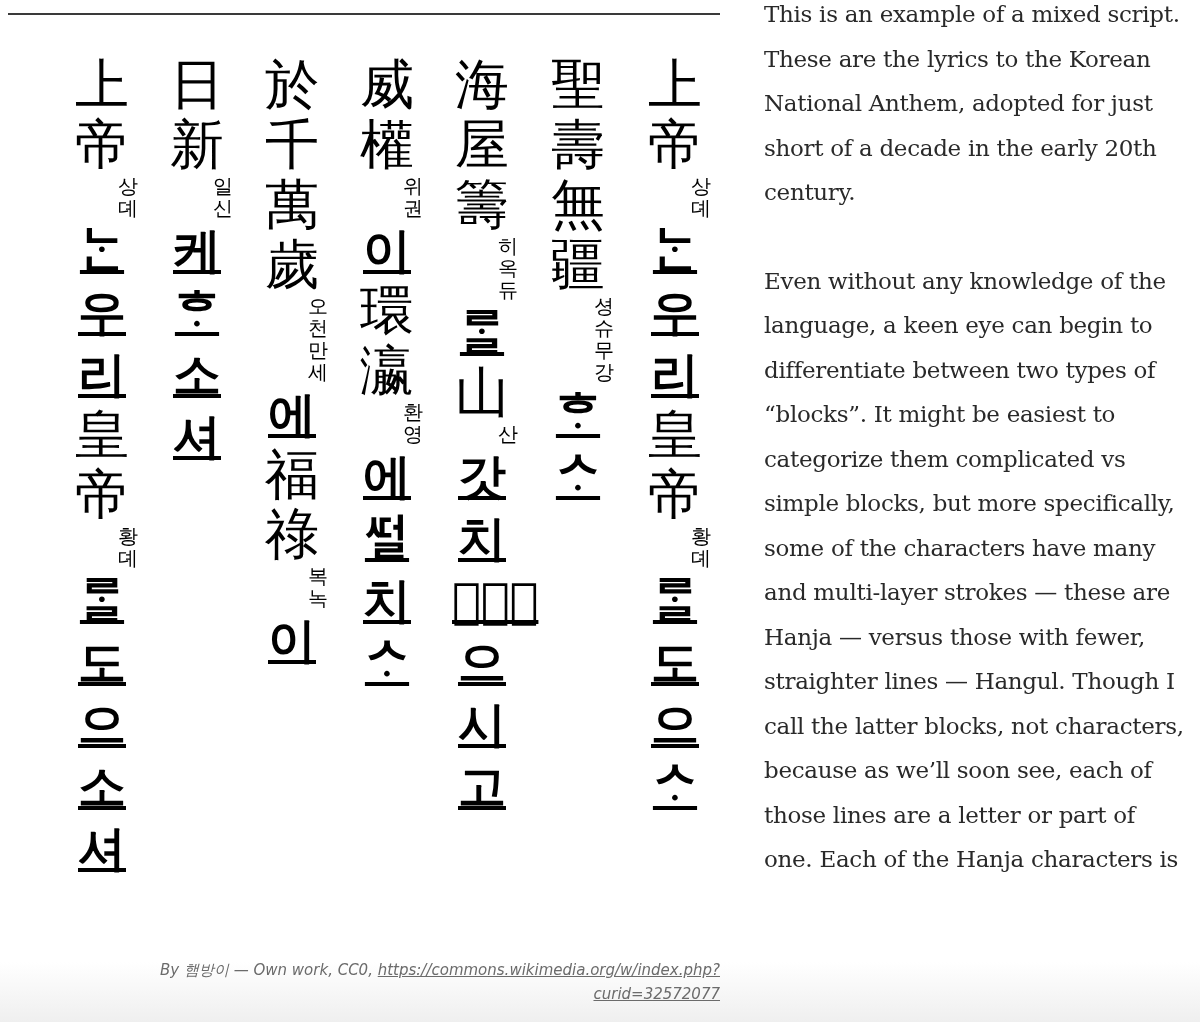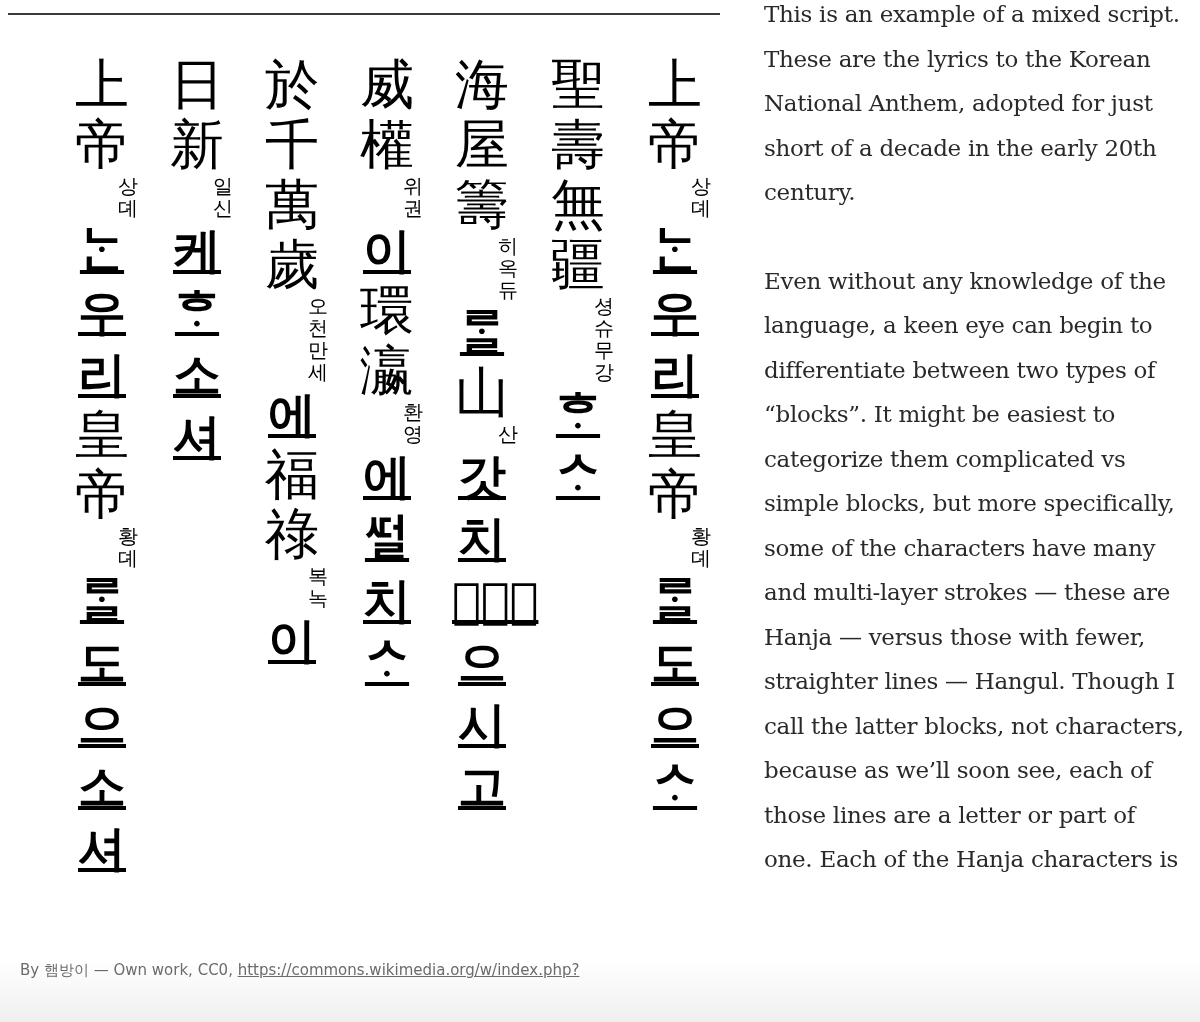--- a/index.html
+++ b/index.html
@@ -80,22 +80,23 @@
     }
     .caption {
       position: absolute;
       left: 20px;
       top: 958px;
       width: 700px;
       font-family: "DejaVu Sans", sans-serif;
       font-size: 15px;
       line-height: 24px;
       color: #6b6b6b;
-      text-align: left;
+      text-align: right;
       z-index: 6;
+      font-style: italic;
     }
     .caption a {
       color: #6b6b6b;
       text-decoration: underline;
     }
     .caption .url-line2 {
       display: block;
     }
     
     .article-text {
@@ -220,21 +221,21 @@
         <div class="gloss">황</div>
         <div class="gloss">뎨</div>
         <div class="glyph hangul">ᄅᆞᆯ</div>
         <div class="glyph hangul">도</div>
         <div class="glyph hangul">으</div>
         <div class="glyph hangul">소</div>
         <div class="glyph hangul">셔</div>
       </div>
     </div>
   <div class="caption">
-    <span>By 햄방이 — Own work, CC0, </span><a href="#"><span>https://commons.wikimedia.org/w/index.php?</span></a>
+    <span>By 햄방이 — Own work, CC0, </span><a href="#"><span>https://commons.wikimedia.org/w/index.php?</span><span class="url-line2">curid=32572077</span></a>
   </div>
 </div>
 
 <div class="article-text">
   <p>This is an example of a mixed script. These are the lyrics to the Korean National Anthem, adopted for just short of a decade in the early 20th century.</p>
   <p>Even without any knowledge of the language, a keen eye can begin to differentiate between two types of “blocks”. It might be easiest to categorize them complicated vs simple blocks, but more specifically, some of the characters have many and multi-layer strokes — these are Hanja — versus those with fewer, straighter lines — Hangul. Though I call the latter blocks, not characters, because as we’ll soon see, each of those lines are a letter or part of one. Each of the Hanja characters is</p>
 </div>
 
 <div class="bottom-fade"></div>
 

